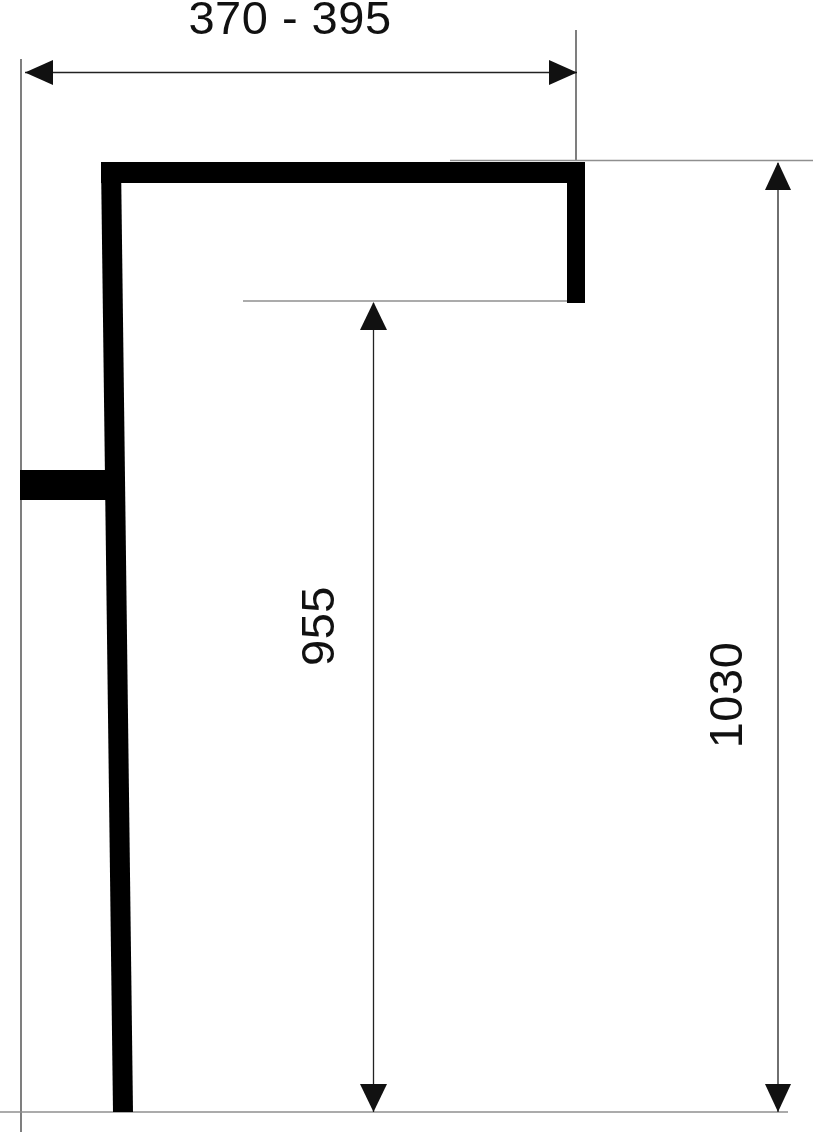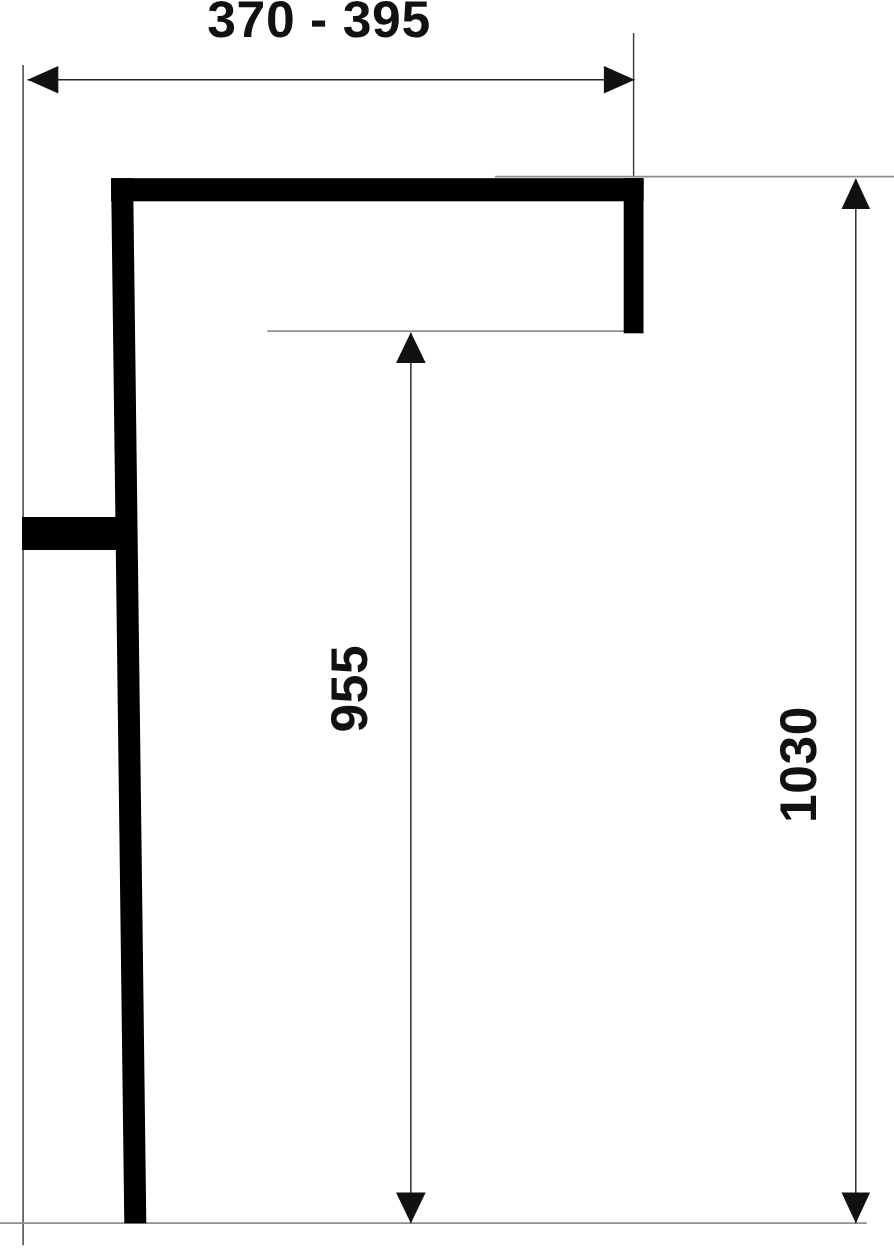--- a/index.html
+++ b/index.html
@@ -9,21 +9,20 @@
     width: 813px;
     height: 1135px;
     overflow: hidden;
     font-family: "Liberation Sans", sans-serif;
   }
   .canvas {
     position: relative;
     width: 813px;
     height: 1135px;
     background: #ffffff;
-    font-weight: bold;
   }
   svg { display: block; }
   .shape       { fill: #000000; stroke: none; }
   .ext-line    { stroke: #8f8f8f; stroke-width: 1.6; fill: none; }
   .ext-line-dk { stroke: #3a3a3a; stroke-width: 1.3; fill: none; }
   .dim-line    { stroke: #222222; stroke-width: 1.3; fill: none; }
   .arrowhead   { fill: #111111; stroke: none; }
   .dim-text {
     fill: #111111;
     font-family: "Liberation Sans", sans-serif;

